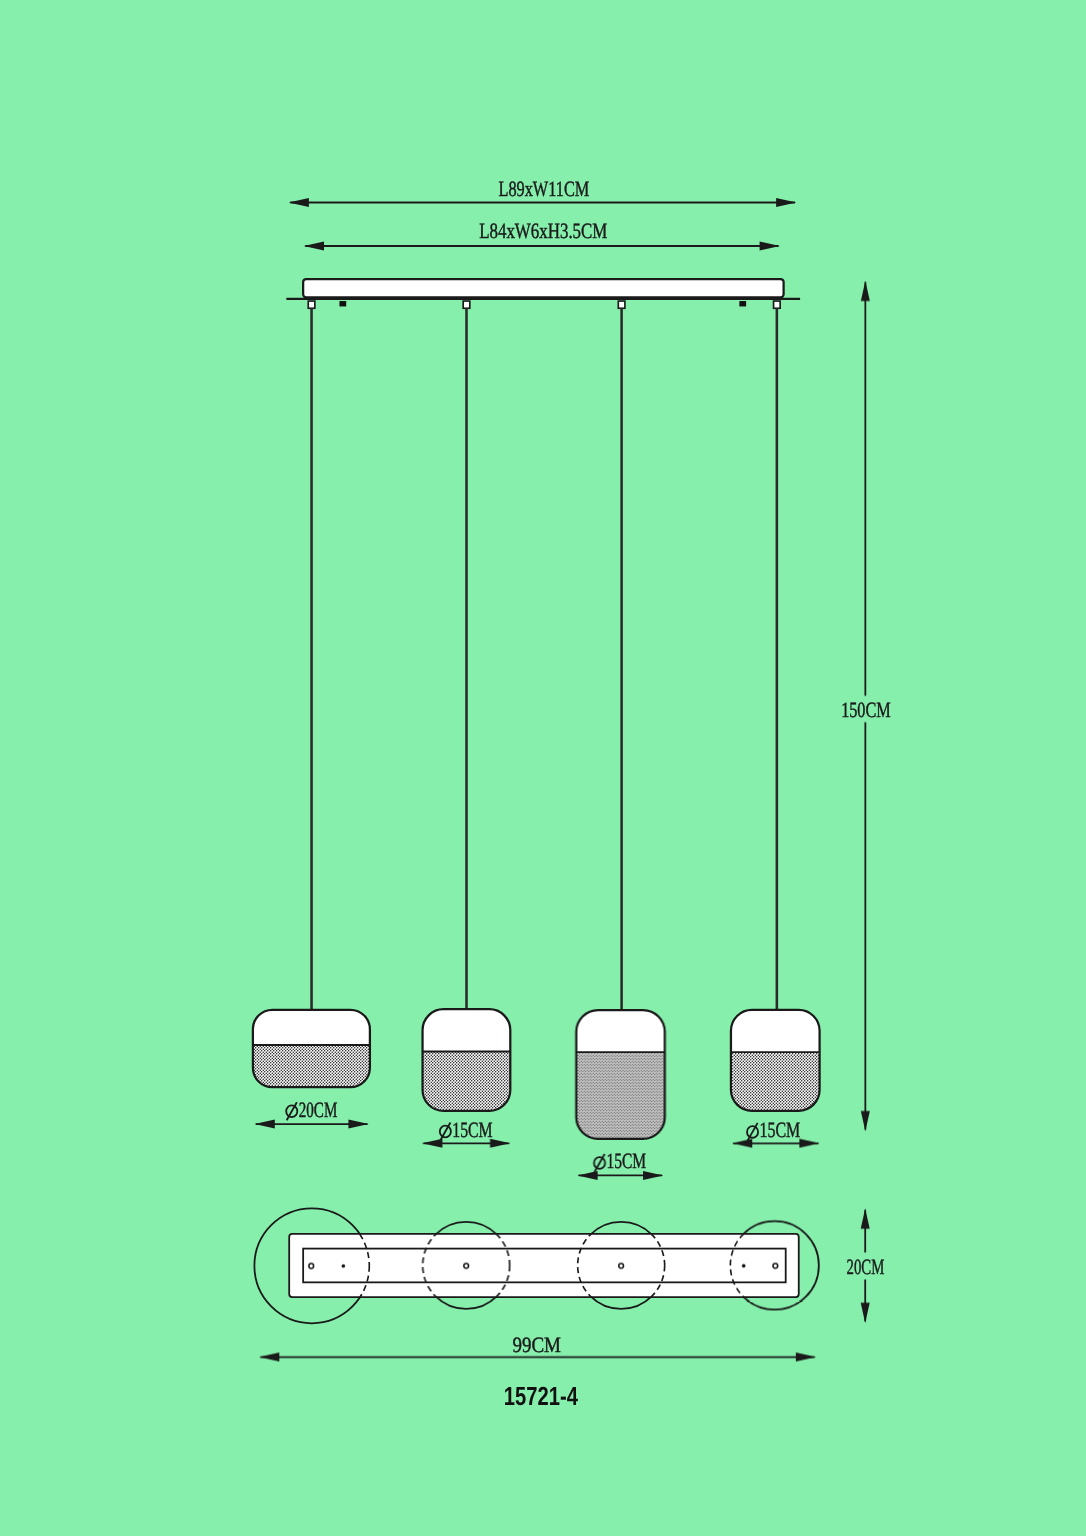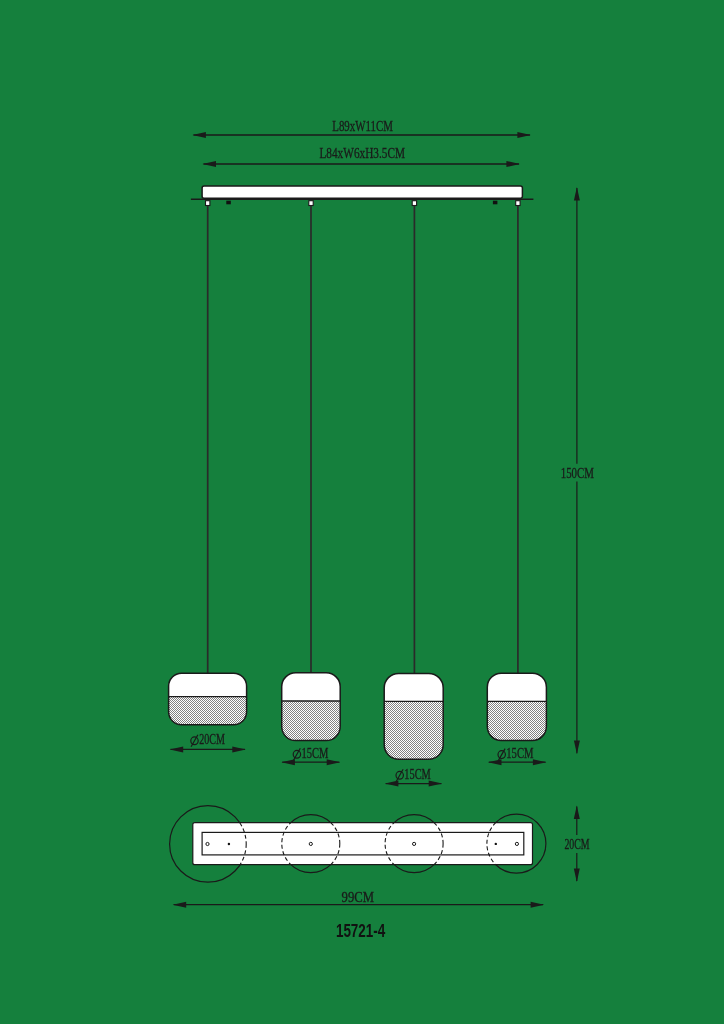--- a/index.html
+++ b/index.html
@@ -1,16 +1,16 @@
 <!DOCTYPE html>
 <html><head>
 <meta charset="utf-8">
 <style>
   html,body{margin:0;padding:0;background:#ffffff;}
-  .page{width:724px;height:1024px;position:relative;background:#15803d;overflow:hidden;}
+  .page{width:724px;height:1024px;position:relative;background:#86efac;overflow:hidden;}
   text{font-family:"Liberation Serif", serif;fill:#1a1a1a;will-change:transform;}
   .dim{font-size:14.5px;stroke:#1a1a1a;stroke-width:0.3px;}
   .model{font-family:"Liberation Sans", sans-serif;font-weight:bold;font-size:17.5px;fill:#111;}
 </style>
 </head>
 <body>
 <div class="page">
 <svg width="724" height="1024" viewBox="0 0 724 1024" xmlns="http://www.w3.org/2000/svg">
 <defs>
 

